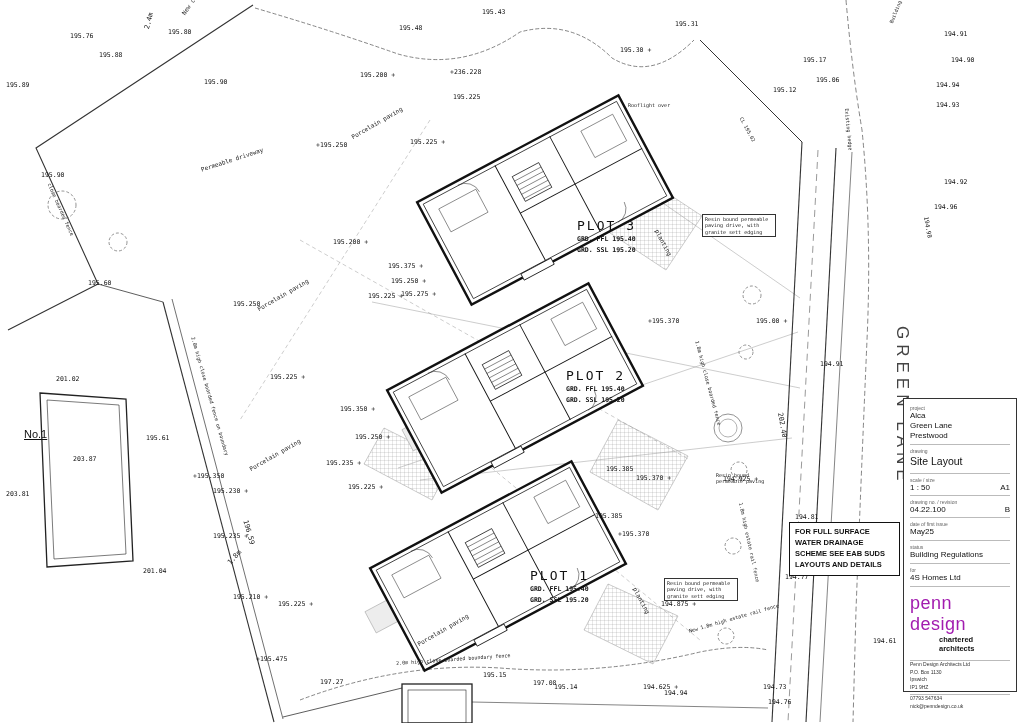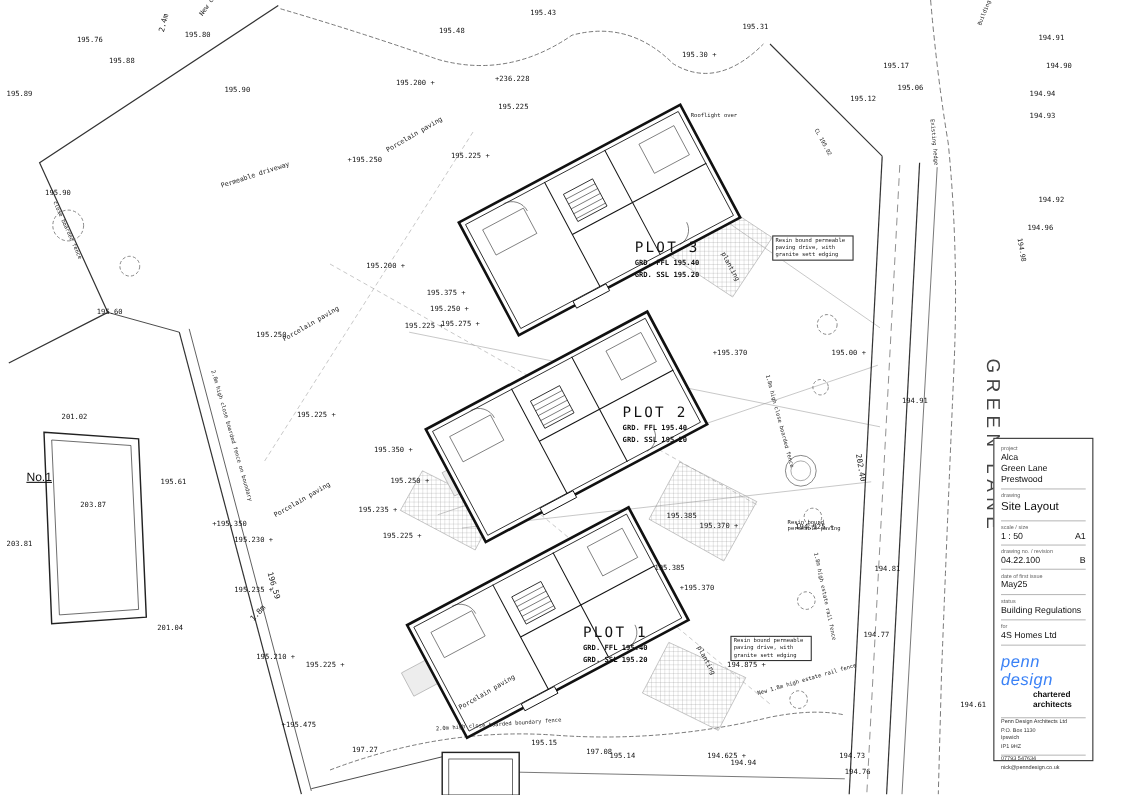--- a/index.html
+++ b/index.html
@@ -21,29 +21,29 @@
 
   .road-label{position:absolute;left:912px;top:326px;transform:rotate(90deg);transform-origin:0 0;
               font-size:17px;letter-spacing:5px;color:#444;white-space:nowrap;}
 
   .no1{position:absolute;left:24px;top:428px;font-size:11px;text-decoration:underline;}
   .garage-label{position:absolute;left:412px;top:724px;font-size:12px;}
 
   .drainage-note{position:absolute;left:789px;top:522px;width:99px;border:1px solid #111;background:#fff;
                  padding:4px 5px;font-size:7.5px;font-weight:bold;line-height:1.45;}
 
-  .title-block{position:absolute;left:903px;top:398px;width:91px;height:294px;border:1px solid #333;
+  .title-block{position:absolute;left:903px;top:398px;width:114px;height:294px;border:1px solid #333;
                background:#fff;box-sizing:border-box;padding:3px 6px;}
   .tb-sec{border-bottom:1px solid #bbb;padding-bottom:3px;}
   .tb-sec.last{border-bottom:none;}
   .tb-label{font-size:5px;color:#666;margin-top:3px;}
   .tb-val{font-size:8px;line-height:1.25;}
   .tb-big{font-size:10.5px;margin:1px 0 2px;}
   .tb-row{display:flex;justify-content:space-between;font-size:8px;}
-  .logo-name{font-size:15px;color:#3b82f6;margin-top:6px;letter-spacing:0.5px;font-style:italic;}
+  .logo-name{font-size:18px;color:#a21caf;margin-top:6px;letter-spacing:0.5px;}
   .logo-sub{font-size:7.5px;font-weight:bold;margin-bottom:4px;margin-left:29px;}
   .tb-tiny{font-size:5px;line-height:1.5;color:#333;}
 </style>
 </head>
 <body>
 
 <div class="sheet">
 
   <svg class="drawing" width="1024" height="723" viewBox="0 0 1024 723">
     <defs>
@@ -240,20 +240,26 @@
   <div class="plot-label" style="left:530px;top:568px;">
     <div class="plot-name">PLOT 1</div>
     <div class="plot-lvl">GRD. FFL 195.40</div>
     <div class="plot-lvl">GRD. SSL 195.20</div>
   </div>
 
   <div class="road-label">GREEN LANE</div>
   <div class="no1">No.1</div>
   <div class="garage-label">Garage</div>
 
+  <div class="drainage-note">
+    <div>FOR  FULL SURFACE</div>
+    <div>WATER DRAINAGE</div>
+    <div>SCHEME SEE EAB SUDS</div>
+    <div>LAYOUTS AND DETAILS</div>
+  </div>
 
   <div class="title-block">
     <div class="tb-sec">
       <div class="tb-label">project</div>
       <div class="tb-val">Alca</div>
       <div class="tb-val">Green Lane</div>
       <div class="tb-val">Prestwood</div>
     </div>
     <div class="tb-sec">
       <div class="tb-label">drawing</div>

